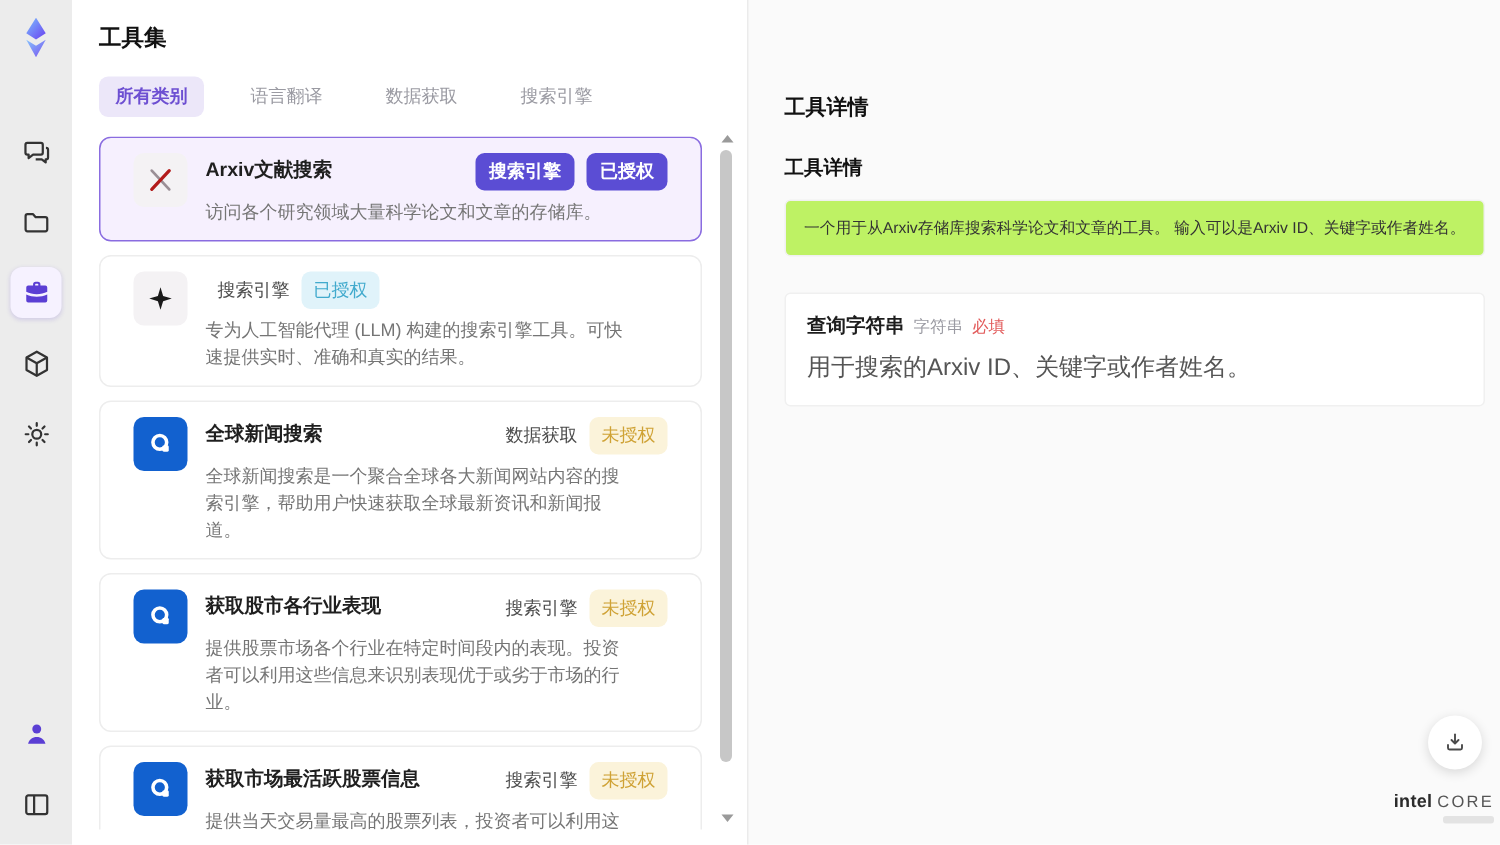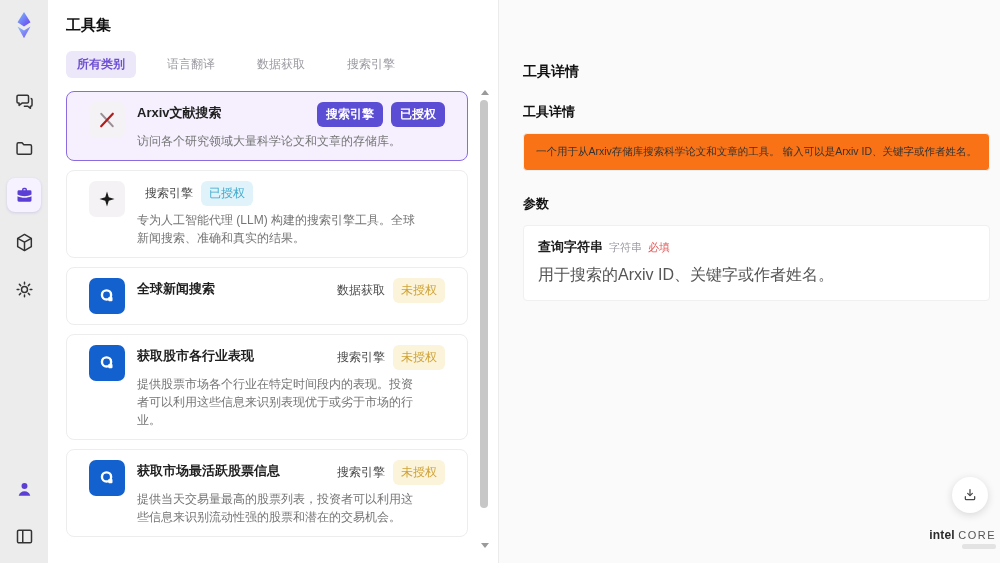--- a/index.html
+++ b/index.html
@@ -44,21 +44,21 @@
   .scrollbar { position:absolute; right:9px; top:88px; width:9px; height:462px; }
   .scroll-up, .scroll-down { position:absolute; left:1px; width:0; height:0; border-left:4px solid transparent; border-right:4px solid transparent; }
   .scroll-up { top:2px; border-bottom:5px solid #9a9a9a; }
   .scroll-down { bottom:2px; border-top:5px solid #9a9a9a; }
   .scroll-thumb { position:absolute; top:12px; left:0; width:8px; height:408px; background:#c7c7c7; border-radius:4px; }
 
   
   .detail-pane { flex:1; background:#fafafa; border-left:1px solid #ebebeb; padding:18px 26px 0 24px; position:relative; }
   .detail-title { font-size:14px; font-weight:bold; color:#111; margin-bottom:22px;margin-top:45px; }
   .section-heading { font-size:13px; font-weight:bold; color:#111; margin-bottom:12px; }
-  .intro-card { background:#f97316; border:1px solid #f0f0f0; border-radius:4px; padding:11px 12px; font-size:10.5px; color:#333; margin-bottom:24px; white-space:nowrap; overflow:hidden; }
+  .intro-card { background:#bef264; border:1px solid #f0f0f0; border-radius:4px; padding:11px 12px; font-size:10.5px; color:#333; margin-bottom:24px; white-space:nowrap; overflow:hidden; }
   .param-card { background:#fff; border:1px solid #f0f0f0; border-radius:4px; padding:12px 14px 14px 14px; }
   .param-head { display:flex; align-items:baseline; gap:6px; }
   .param-name { font-size:13px; font-weight:bold; color:#1d1d1d; }
   .param-type { font-size:11px; color:#9a9aa2; }
   .param-required { font-size:11px; color:#e25a5a; }
   .param-desc { font-size:16px; color:#555; margin-top:9px; }
 
   
   .download-btn { position:absolute; right:28px; bottom:50px; width:36px; height:36px; border-radius:50%; background:#fff; box-shadow:0 2px 8px rgba(0,0,0,.14); display:flex; align-items:center; justify-content:center; cursor:pointer; }
   .brand { position:absolute; right:20px; bottom:14px; text-align:right; line-height:12px; }
@@ -169,39 +169,40 @@
             <path d="M12 3l2.1 6.9L21 12l-6.9 2.1L12 21l-2.1-6.9L3 12l6.9-2.1z" fill="#1a1a1a"></path>
           </svg>
         </div>
         <div class="tool-body">
           <div class="tool-head">
             <div class="tool-tags">
               <span class="b-cat">搜索引擎</span>
               <span class="b-blue">已授权</span>
             </div>
           </div>
-          <div class="tool-desc">专为人工智能代理 (LLM) 构建的搜索引擎工具。全球新闻搜索、准确和真实的结果。</div>
+          <div class="tool-desc">专为人工智能代理 (LLM) 构建的搜索引擎工具。可快速提供实时、准确和真实的结果。</div>
         </div>
       </div>
 
       <div class="tool-card">
         <div class="tool-icon ic-blue">
           <svg width="22" height="22" viewBox="0 0 24 24">
             <circle cx="11.5" cy="10.8" r="5" stroke="#fff" stroke-width="2.6" fill="none"></circle>
             <rect x="13.4" y="13" width="4.6" height="4.6" rx="1" fill="#fff"></rect>
           </svg>
         </div>
         <div class="tool-body">
           <div class="tool-head">
             <div class="tool-title">全球新闻搜索</div>
             <div class="tool-tags">
               <span class="b-cat">数据获取</span>
               <span class="b-yellow">未授权</span>
             </div>
           </div>
+          <div class="tool-desc">全球新闻搜索是一个聚合全球各大新闻网站内容的搜索引擎，帮助用户快速获取全球最新资讯和新闻报道。</div>
         </div>
       </div>
 
       <div class="tool-card">
         <div class="tool-icon ic-blue">
           <svg width="22" height="22" viewBox="0 0 24 24">
             <circle cx="11.5" cy="10.8" r="5" stroke="#fff" stroke-width="2.6" fill="none"></circle>
             <rect x="13.4" y="13" width="4.6" height="4.6" rx="1" fill="#fff"></rect>
           </svg>
         </div>
@@ -244,21 +245,20 @@
       <div class="scroll-down"></div>
     </div>
   </section>
 
   <section class="detail-pane">
     <h2 class="detail-title">工具详情</h2>
 
     <h3 class="section-heading">工具详情</h3>
     <div class="intro-card">一个用于从Arxiv存储库搜索科学论文和文章的工具。 输入可以是Arxiv ID、关键字或作者姓名。</div>
 
-    <h3 class="section-heading">参数</h3>
     <div class="param-card">
       <div class="param-head">
         <span class="param-name">查询字符串</span>
         <span class="param-type">字符串</span>
         <span class="param-required">必填</span>
       </div>
       <div class="param-desc">用于搜索的Arxiv ID、关键字或作者姓名。</div>
     </div>
 
     <div class="download-btn">

